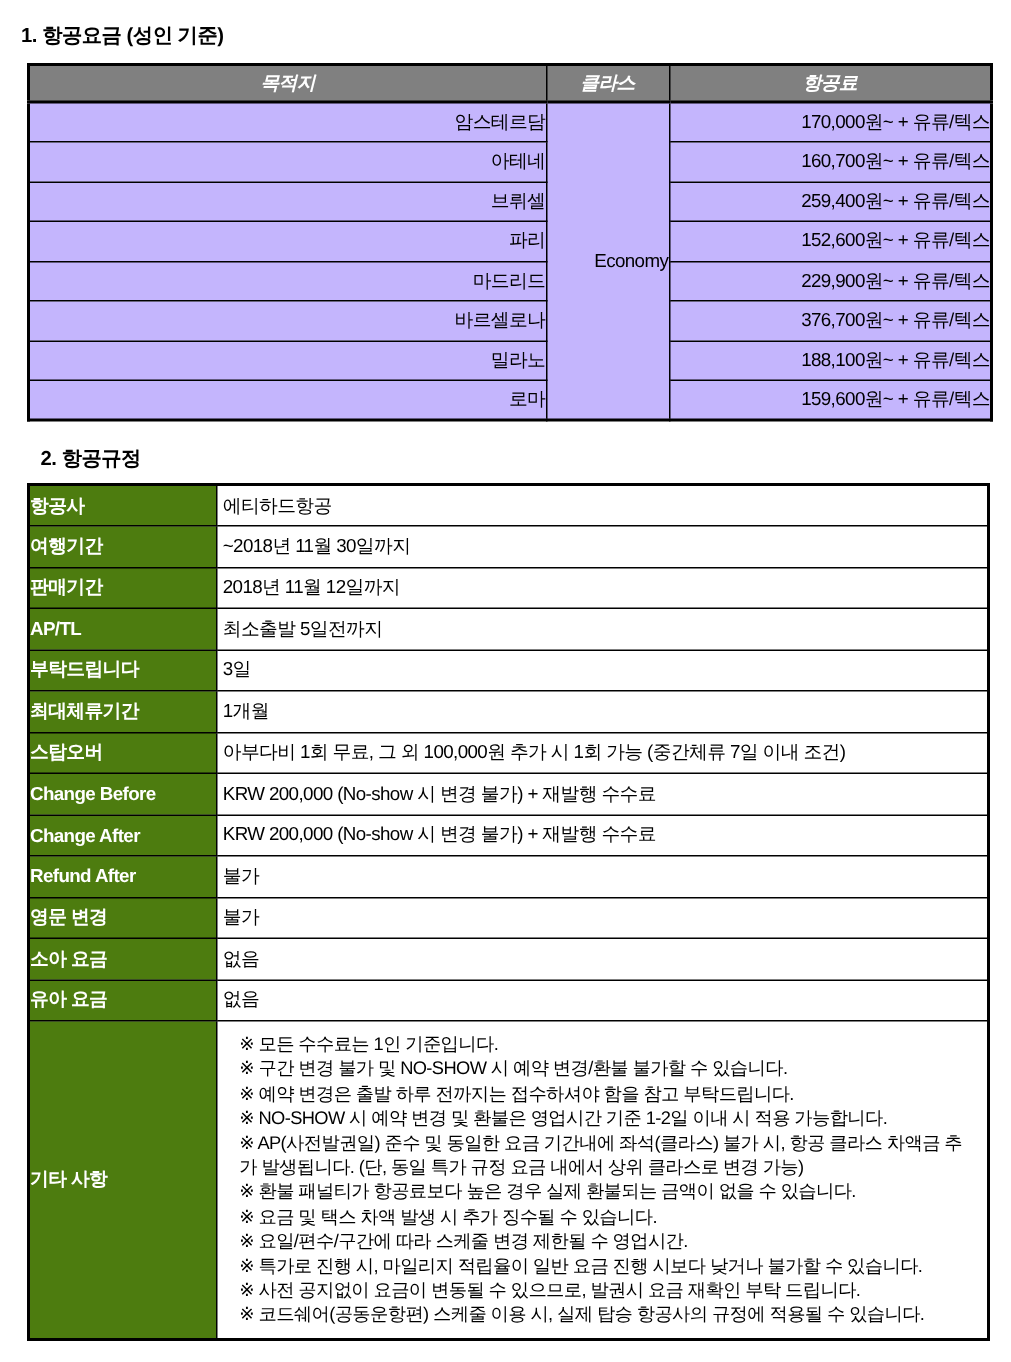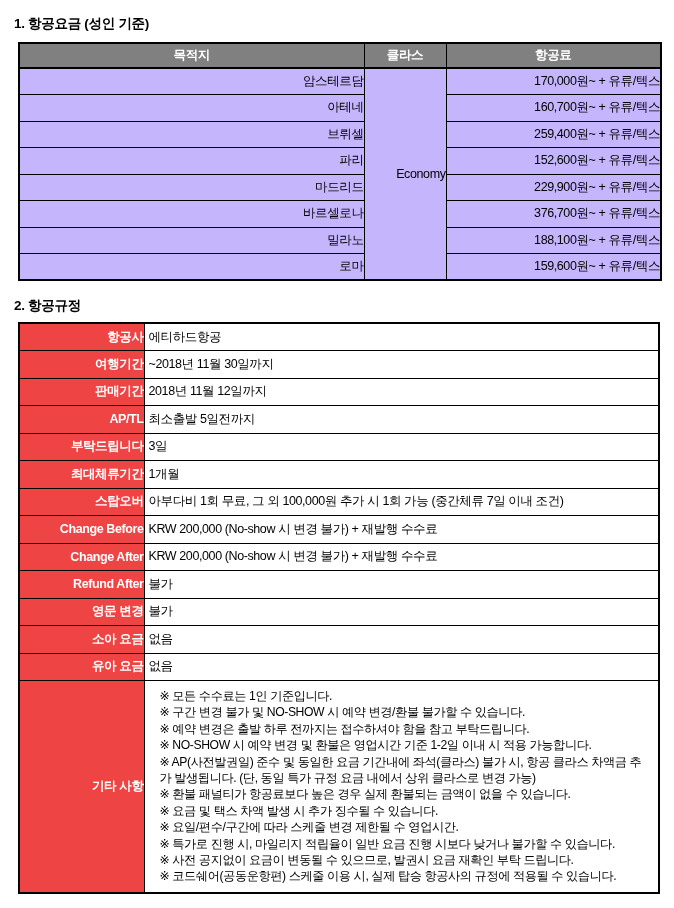--- a/index.html
+++ b/index.html
@@ -13,21 +13,21 @@
   }
   .page {
     padding: 13px 14px 0 13px;
   }
   .section-title {
     font-size: 13.5px;
     font-weight: bold;
     letter-spacing: -0.3px;
   }
   .title-1 { margin: 2px 0 9px 1px; }
-  .title-2 { margin: 16px 0 7px 1px; }
+  .title-2 { margin: 16px 0 7px 14px; }
 
   table {
     border-collapse: collapse;
     table-layout: fixed;
     width: 642px;
     margin-left: 5px;
     border: 2px solid #000000;
   }
   th, td {
     border: 1px solid #000000;
@@ -40,34 +40,35 @@
   .fare-table col.col-dest  { width: 345px; }
   .fare-table col.col-class { width: 82px;  }
   .fare-table col.col-fare  { width: 215px; }
   .fare-table thead th {
     background: #808080;
     color: #ffffff;
     font-weight: bold;
     height: 25px;
     text-align: center;
     border-bottom: 2px solid #000000;
+    font-style: italic;
   }
   .fare-table tbody td {
     height: 26.5px;
     text-align: right;
     background: #c4b5fd;
   }
 
   
   .rules-table col.col-label { width: 125px; }
   .rules-table th.label-cell {
-    background: #ef4444;
+    background: #4d7c0f;
     color: #ffffff;
     font-weight: bold;
-    text-align: right;
+    text-align: left;
     height: 27.5px;
   }
   .rules-table td.value-cell {
     background: #ffffff;
     text-align: left;
     padding: 3px 8px 3px 4px;
   }
   .rules-table td.notes-cell {
     padding: 7px 6px 7px 15px;
     line-height: 16.4px;

